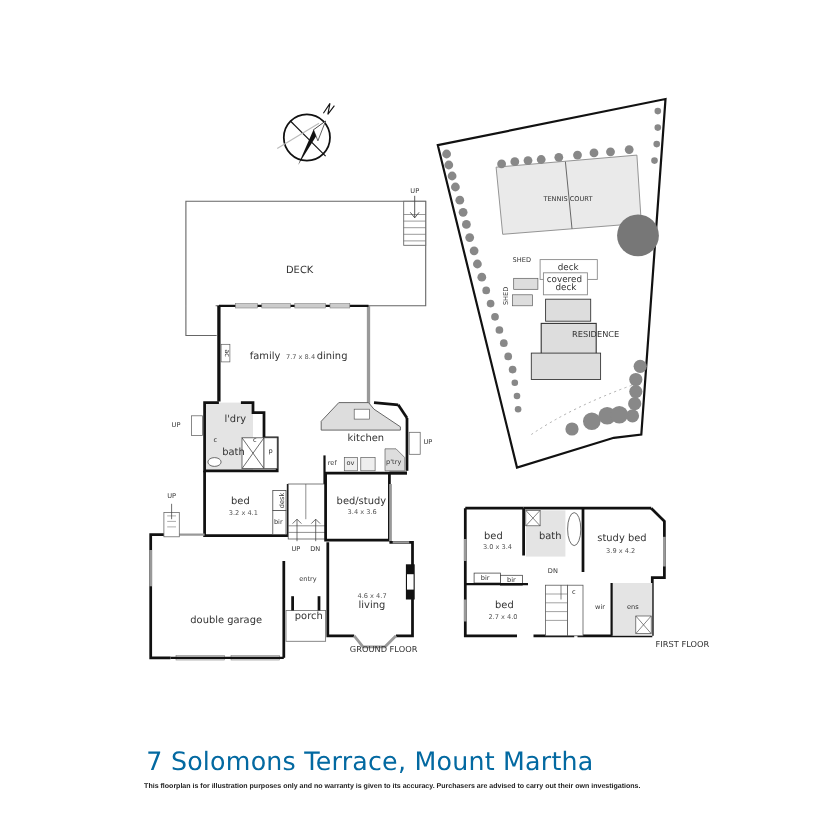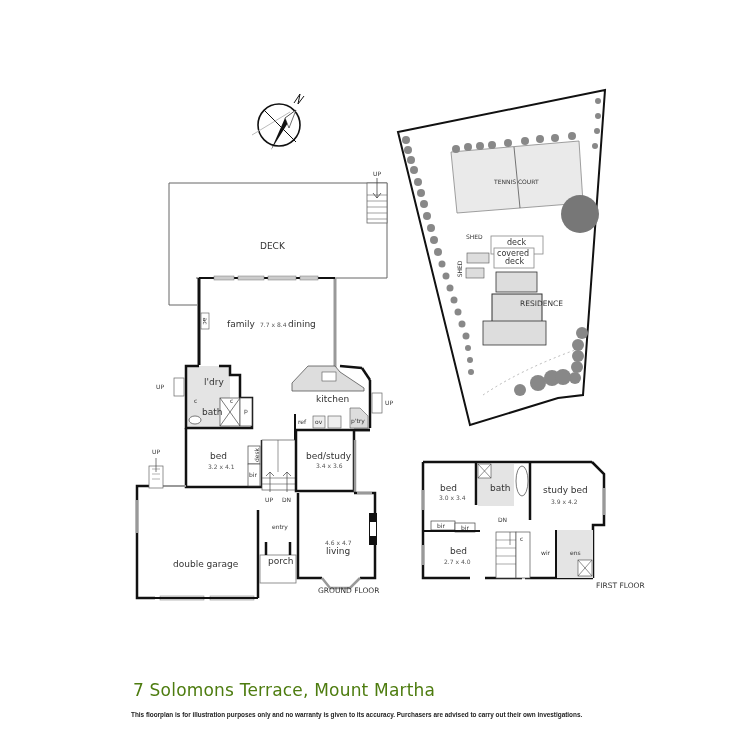--- a/index.html
+++ b/index.html
@@ -2,21 +2,21 @@
 <html><head>
 <meta charset="utf-8">
 <style>
   html, body { margin:0; padding:0; background:#ffffff; }
   body { width:750px; height:750px; position:relative; overflow:hidden; font-family:"DejaVu Sans", sans-serif; color:#222; }
   .lbl { position:absolute; font-family:"DejaVu Sans", sans-serif; color:#333; white-space:nowrap; line-height:1; }
   .room { font-size:9px; }
   .dim { font-size:6px; color:#555; }
   .tiny { font-size:6px; color:#333; }
   svg { position:absolute; left:0; top:0; }
-  .title { position:absolute; left:133px; top:680px; font-size:17px; color:#4d7c0f; font-family:"DejaVu Sans", sans-serif; letter-spacing:0.2px; }
+  .title { position:absolute; left:133px; top:680px; font-size:23px; color:#0369a1; font-family:"DejaVu Sans", sans-serif; letter-spacing:0.2px; }
   .disclaimer { position:absolute; left:131px; top:711px; font-size:6.4px; color:#222; font-weight:bold; font-family:"Liberation Sans", sans-serif; }
   .floor-label { font-size:7.5px; color:#333; }
 </style>
 </head>
 <body>
 
 <svg width="750" height="750">
   <g>
     <circle cx="279" cy="125" r="21" fill="none" stroke="#111" stroke-width="1.6"></circle>
     <line x1="264" y1="110" x2="296" y2="142" stroke="#111" stroke-width="1"></line>

